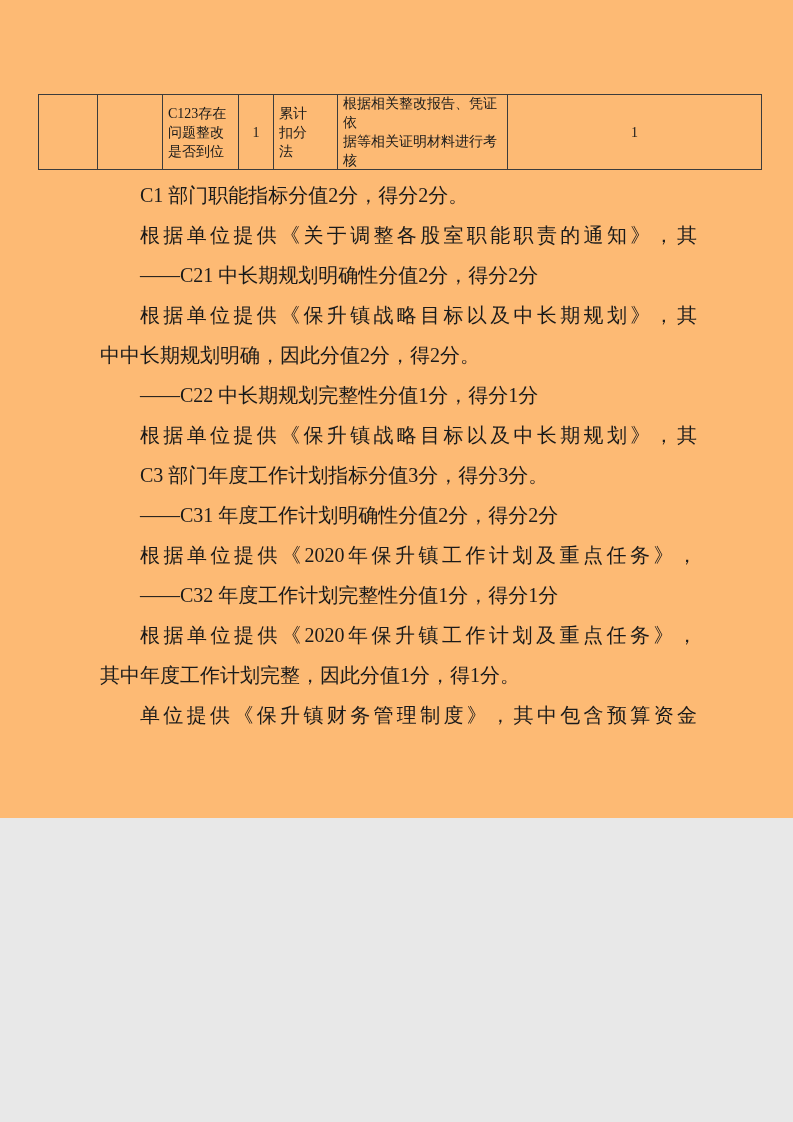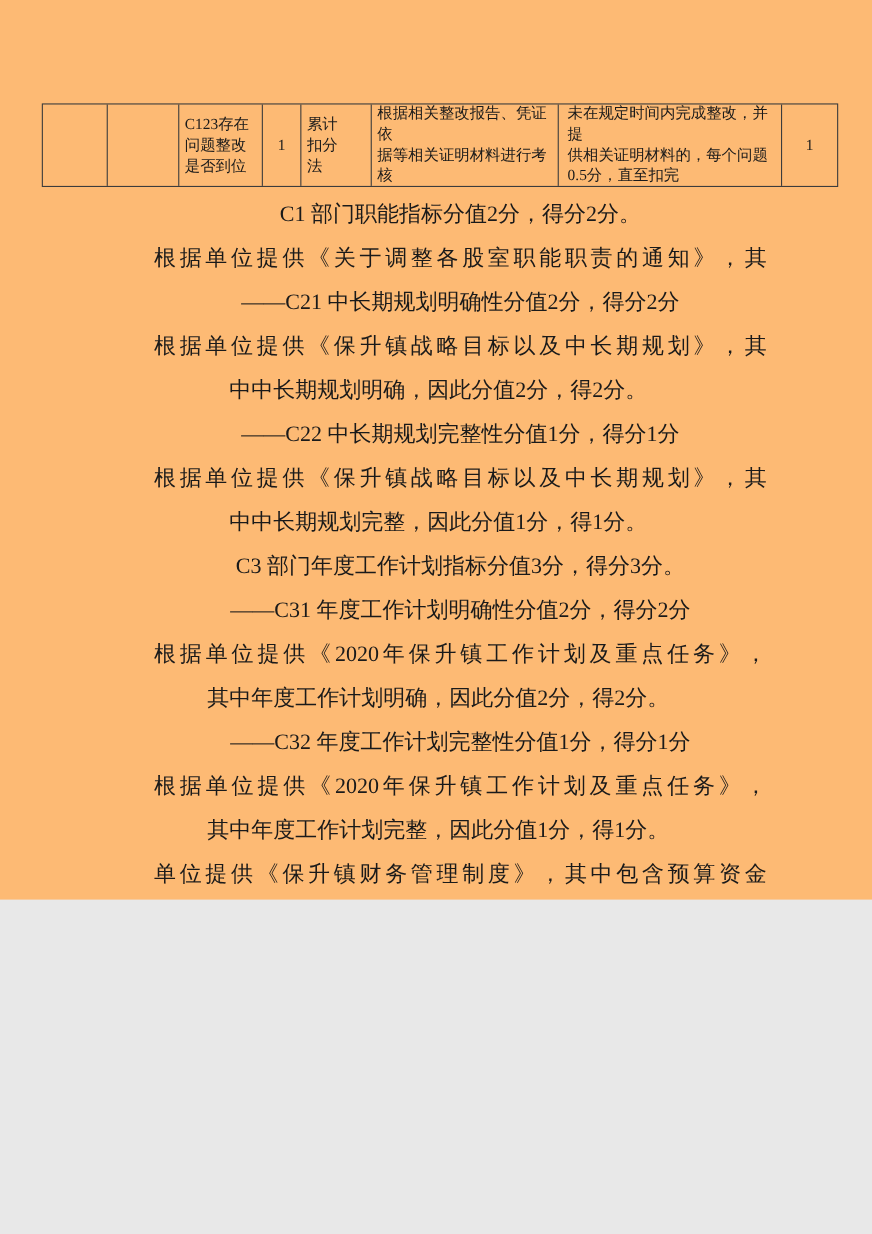--- a/index.html
+++ b/index.html
@@ -23,21 +23,21 @@
   .cell:last-child { border-right:none; }
   .cell.center { justify-content:center; text-align:center; padding:2px 1px; }
   .c1 { width:59px; } .c2 { width:65px; } .c3 { width:76px; }
   .c4 { width:35px; } .c5 { width:170px; } .c6 { width:64px; }
   .c7 { width:203px; padding-left:8px; } .c8 { flex:1; }
   
   .body {
     position:absolute; left:100px; top:175px; width:597px;
     font-size:20px; line-height:40px;
   }
-  .line { white-space:nowrap;text-align:center; }
+  .line { white-space:nowrap; }
   .line.indent { text-indent:2em; }
   .line.justify { white-space:normal; text-align:justify; text-align-last:justify; }
   
   .pagenum {
     position:absolute; left:0; right:0; top:1030px;
     text-align:center; font-size:15px; color:#2a2a2a;
   }
 </style>
 </head>
 <body>
@@ -49,39 +49,34 @@
     <div class="cell c2"></div>
     <div class="cell c3">C123存在
 问题整改
 是否到位</div>
     <div class="cell c4 center">1</div>
     <div class="cell c6">累计
 扣分
 法</div>
     <div class="cell c5">根据相关整改报告、凭证依
 据等相关证明材料进行考核</div>
-    <div class="cell c7">未在规定时间内完成整改，并提
-供相关证明材料的，每个问题
-0.5分，直至扣完</div>
     <div class="cell c8 center">1</div>
   </div>
 
   <div class="body" id="body-lines">
       <div class="line indent">C1 部门职能指标分值2分，得分2分。</div>
       <div class="line indent justify">根据单位提供《关于调整各股室职能职责的通知》，其</div>
       <div class="line indent">——C21 中长期规划明确性分值2分，得分2分</div>
       <div class="line indent justify">根据单位提供《保升镇战略目标以及中长期规划》，其</div>
       <div class="line">中中长期规划明确，因此分值2分，得2分。</div>
       <div class="line indent">——C22 中长期规划完整性分值1分，得分1分</div>
       <div class="line indent justify">根据单位提供《保升镇战略目标以及中长期规划》，其</div>
-      <div class="line">中中长期规划完整，因此分值1分，得1分。</div>
       <div class="line indent">C3 部门年度工作计划指标分值3分，得分3分。</div>
       <div class="line indent">——C31 年度工作计划明确性分值2分，得分2分</div>
       <div class="line indent justify">根据单位提供《2020年保升镇工作计划及重点任务》，</div>
-      <div class="line">其中年度工作计划明确，因此分值2分，得2分。</div>
       <div class="line indent">——C32 年度工作计划完整性分值1分，得分1分</div>
       <div class="line indent justify">根据单位提供《2020年保升镇工作计划及重点任务》，</div>
       <div class="line">其中年度工作计划完整，因此分值1分，得1分。</div>
       <div class="line indent justify">单位提供《保升镇财务管理制度》，其中包含预算资金</div>
     </div>
 
   <div class="pagenum">64</div>
 
 </div>
 

